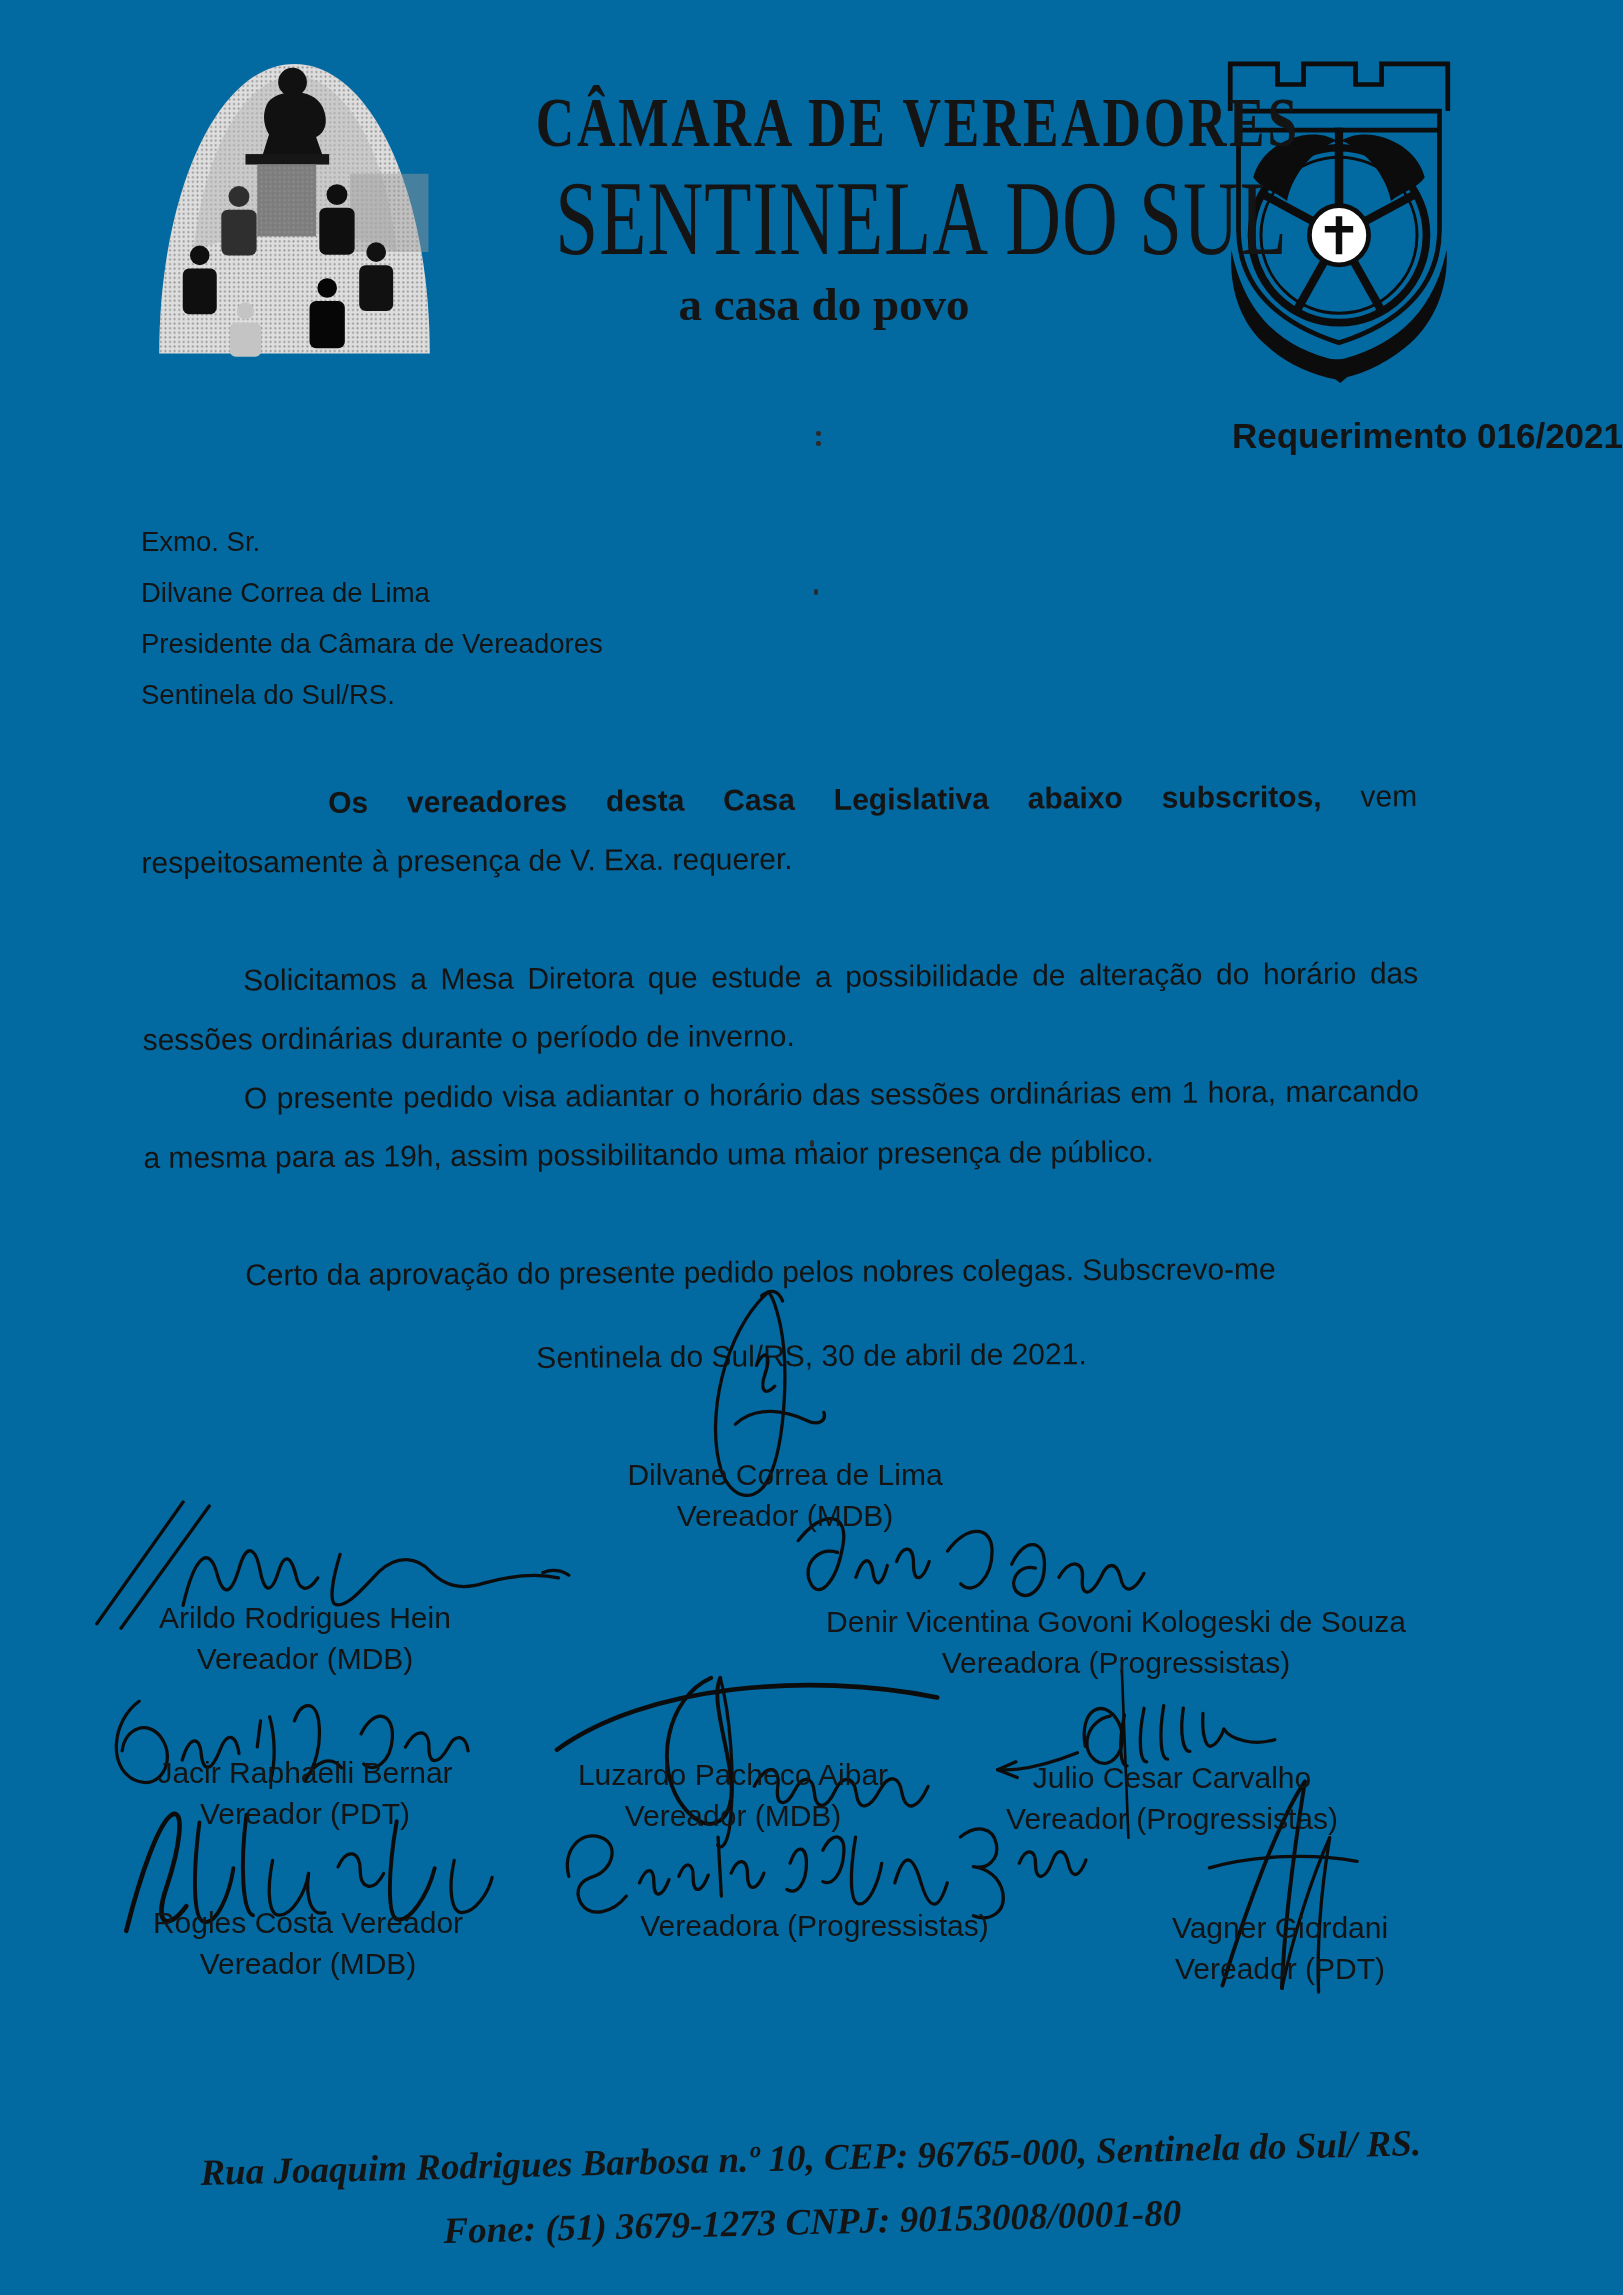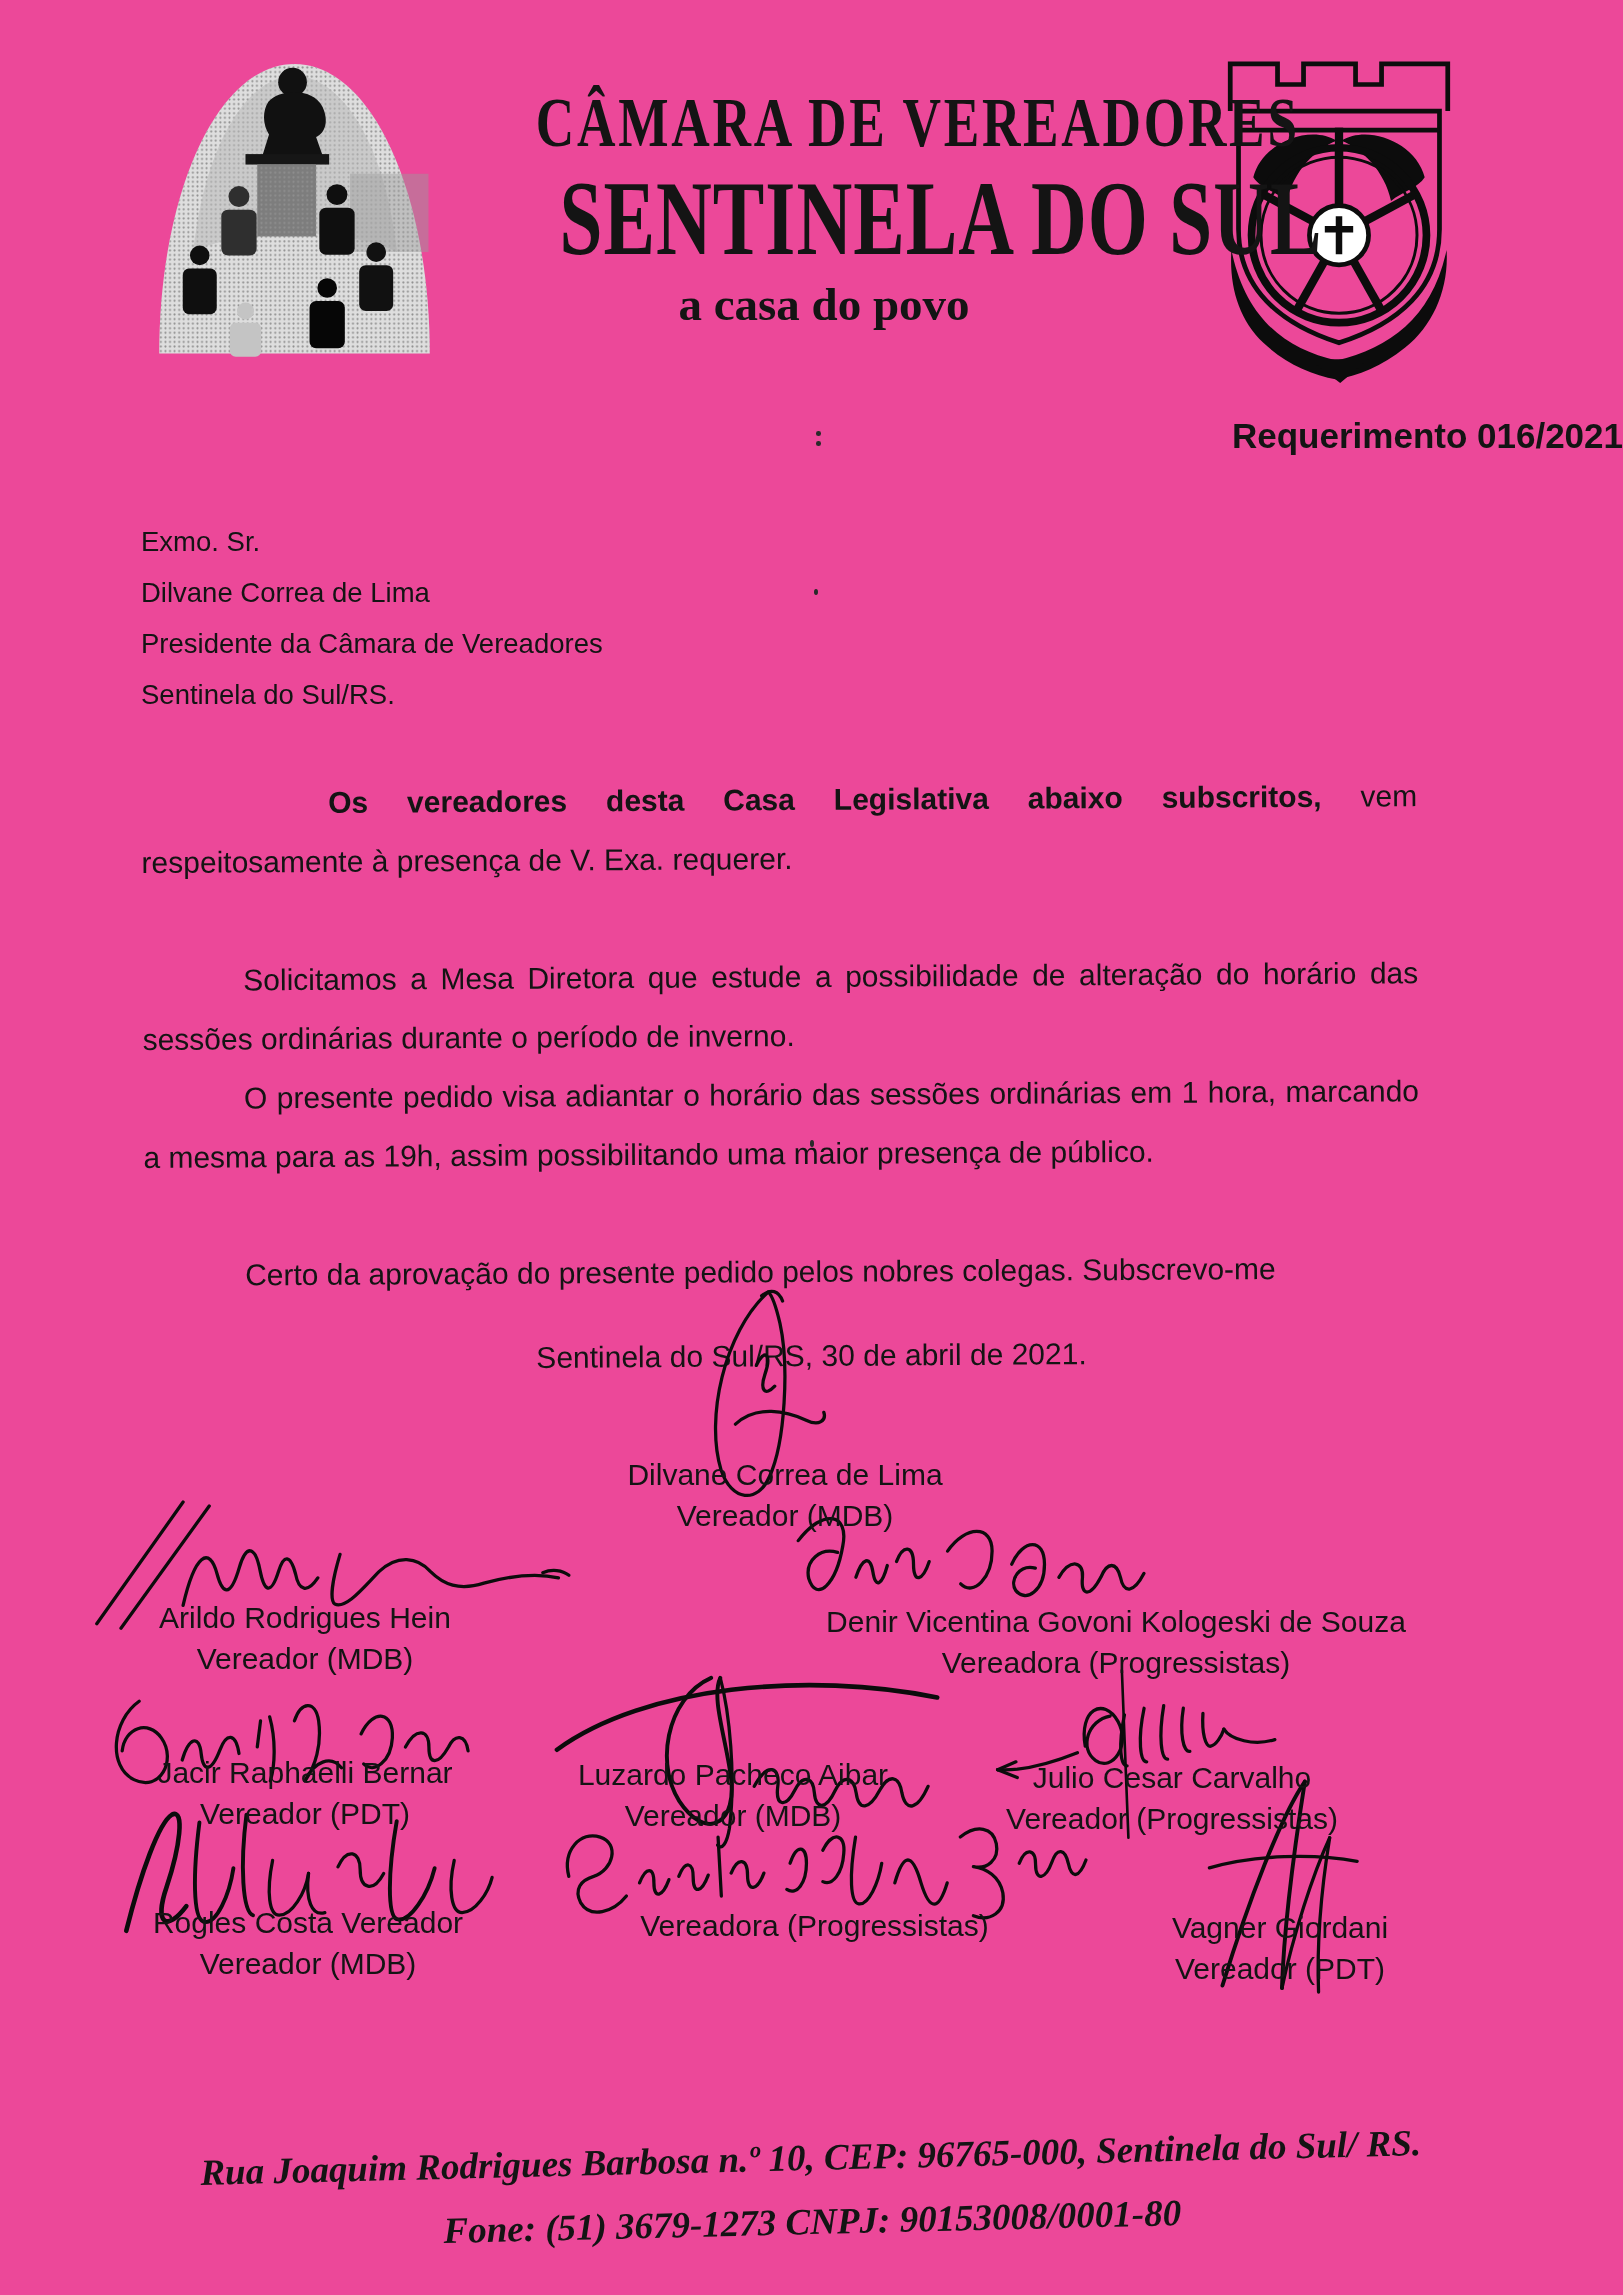--- a/index.html
+++ b/index.html
@@ -1,28 +1,28 @@
 <!DOCTYPE html>
 <html lang="pt" style="font-size:10.5px"><head>
 <meta charset="utf-8">
 <title>Requerimento 016/2021</title>
 <style>
   html,body { margin:0; padding:0; background:#6e6e6e; }
   .page {
-    position:relative; width:1623px; height:2295px; background:#ec4899;
+    position:relative; width:1623px; height:2295px; background:#0369a1;
     font-family:"Liberation Sans", sans-serif; color:#141414; overflow:hidden;
   }
 
   
   .logo-left  { position:absolute; left:154px; top:56px; }
   .coat-right { position:absolute; left:1208px; top:52px; }
   .header-text{ position:absolute; left:452px; top:84px; width:769px; text-align:center; }
   .org1 { font-family:"Liberation Serif", serif; font-weight:bold; font-size:65px; line-height:77px; white-space:nowrap; }
   .org1 .cond { display:inline-block; transform:scale(0.82,1.08); letter-spacing:3.3px; }
-  .org2 { font-family:"Liberation Serif", serif; font-weight:bold; font-size:99px; line-height:115px; white-space:nowrap; }
+  .org2 { font-family:"Liberation Serif", serif; font-weight:normal; font-size:99px; line-height:115px; white-space:nowrap; }
   .org2 .cond { display:inline-block; transform:scale(0.78,1.06); letter-spacing:1.3px; }
   .tagline { font-family:"Liberation Serif", serif; font-weight:bold; font-size:47px; line-height:56px; text-align:center; padding-right:25px; }
 
   
   .doc-title { position:absolute; left:0; top:416px; width:1623px; text-align:right;
                font-weight:bold; font-size:35px; }
   .addressee { position:absolute; left:141px; top:516px; font-size:27.5px; line-height:51px; }
   .body-text { position:absolute; left:141px; top:774px; width:1276px; font-size:30px;
                line-height:59px; text-align:justify; transform:rotate(-0.35deg); transform-origin:left top; }
   .p1  { text-indent:187px; margin:0 0 59px 0; }

